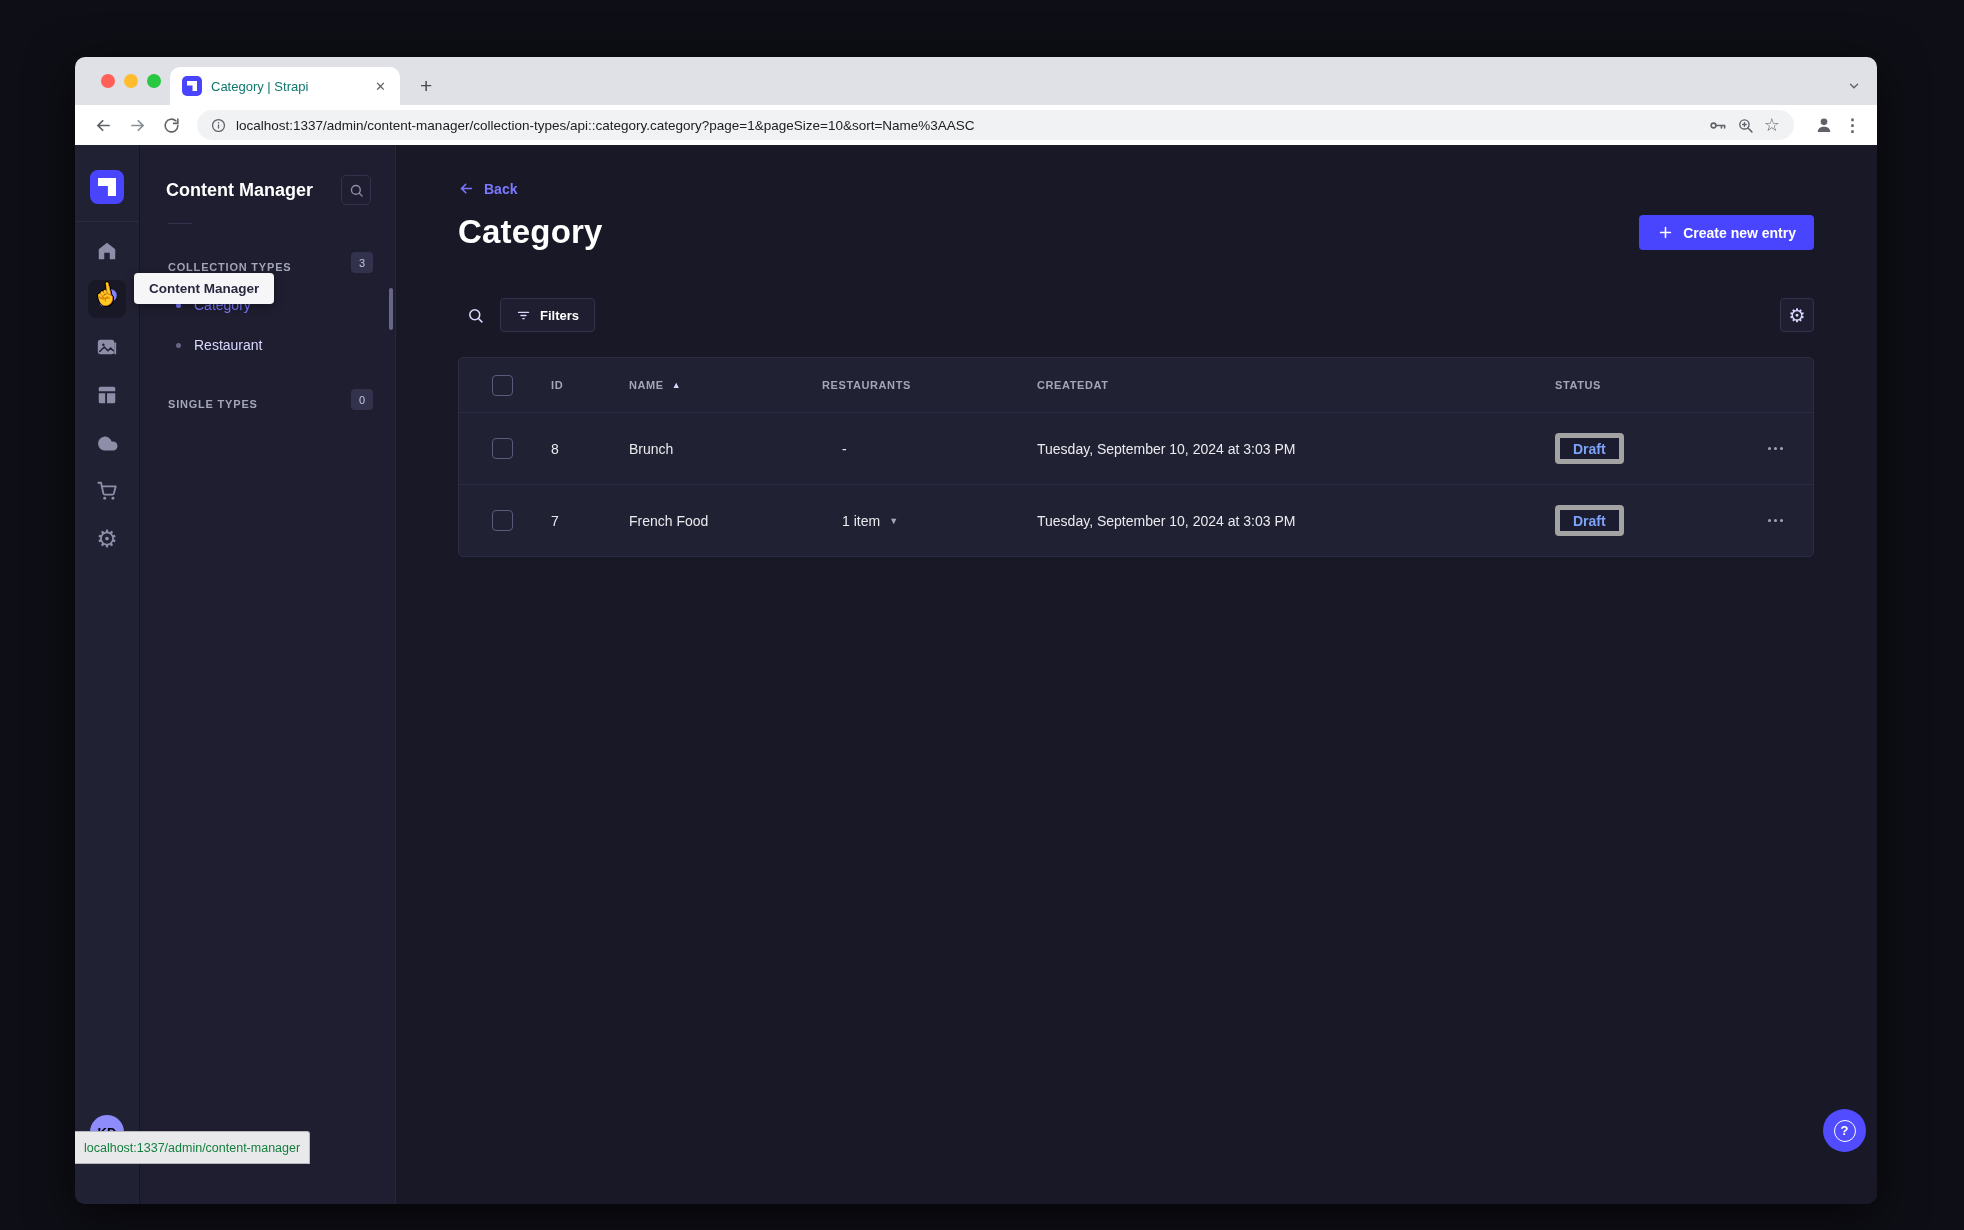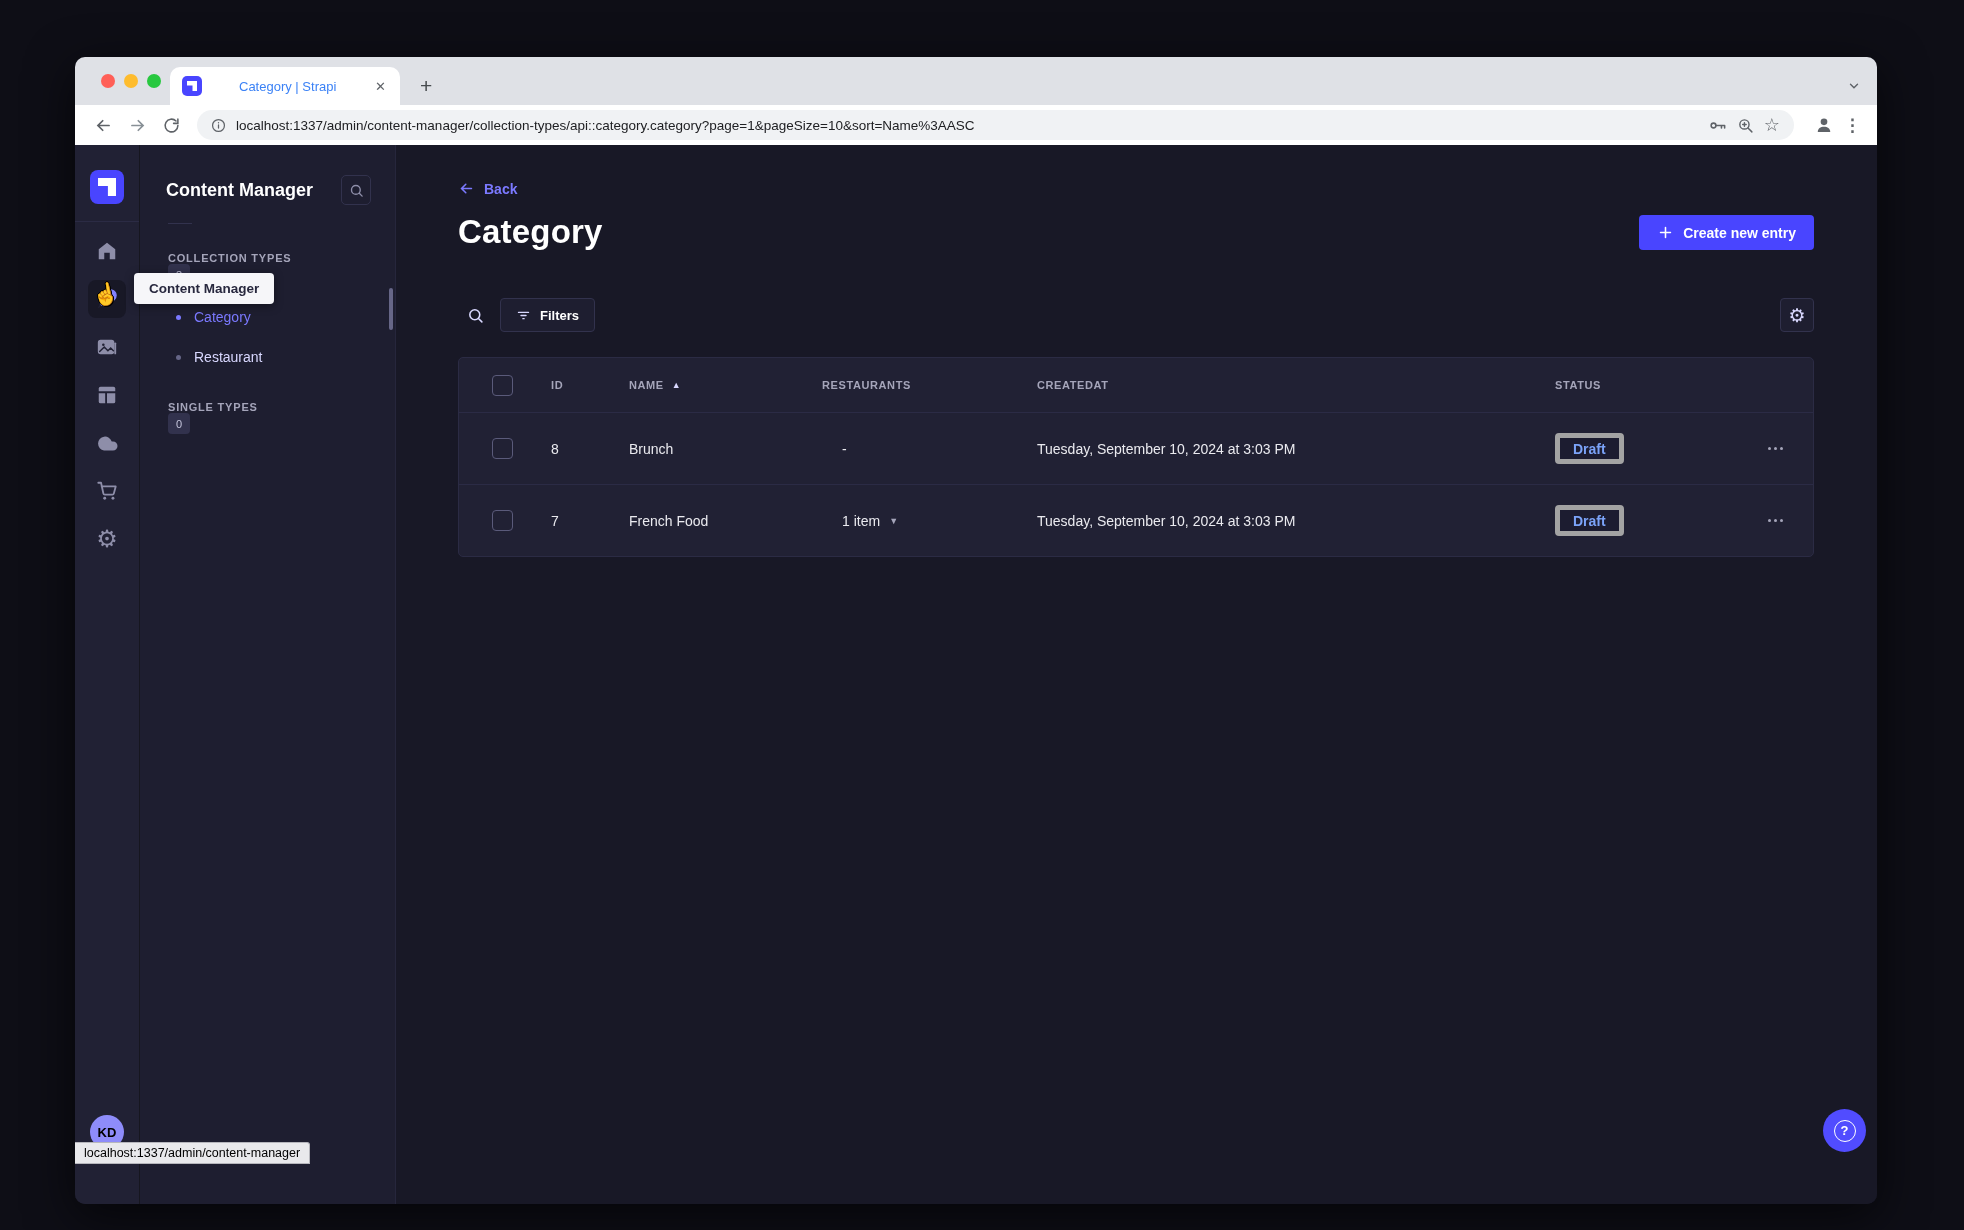--- a/index.html
+++ b/index.html
@@ -14,21 +14,21 @@
   
   .tabstrip { height:48px; background:#dfe1e6; display:flex; align-items:flex-end; flex:none; position:relative; }
   .traffic { position:absolute; left:26px; top:17px; display:flex; gap:9px; }
   .tl { width:14px; height:14px; border-radius:50%; }
   .tl.red { background:#ff5f57; } .tl.yellow { background:#febc2e; } .tl.green { background:#28c840; }
   .tab { margin-left:95px; width:230px; height:38px; background:#ffffff; border-radius:10px 10px 0 0;
          display:flex; align-items:center; padding:0 10px 0 12px; gap:9px; }
   .favicon { width:20px; height:20px; border-radius:5px; background:#4945ff; position:relative; flex:none; }
   .favicon::after { content:""; position:absolute; left:5px; top:5px; width:10px; height:10px; background:#fff;
                     clip-path:polygon(0 0, 100% 0, 100% 100%, 55% 100%, 55% 45%, 0 45%); }
-  .tab-title { font-size:13px; color:#3b82f6; white-space:nowrap; overflow:hidden; flex:1;margin-left:28px; }
+  .tab-title { font-size:13px; color:#0f766e; white-space:nowrap; overflow:hidden; flex:1; }
   .tab-close { color:#5f6368; font-size:13px; cursor:default; padding:2px 4px; }
   .newtab { margin-left:14px; margin-bottom:9px; color:#474b4f; font-size:21px; line-height:20px; padding:0 6px; }
   .strip-chevron { margin-left:auto; margin-right:16px; margin-bottom:12px; color:#5f6368; }
 
   
   .toolbar { height:40px; background:#ffffff; display:flex; align-items:center; padding:0 12px 0 14px; gap:6px; flex:none; }
   .navbtn { width:28px; height:28px; display:flex; align-items:center; justify-content:center; color:#5f6368; flex:none; }
   .navbtn.fwd { color:#889096; }
   .urlbar { flex:1; height:30px; margin:0 6px; background:#f0f2f4; border-radius:15px; display:flex; align-items:center;
             padding:0 14px; gap:10px; min-width:0; }
@@ -53,21 +53,21 @@
   .avatar { position:absolute; bottom:55px; left:15px; width:34px; height:34px; border-radius:50%;
             background:#8e8cfa; color:#000000; font-size:13px; font-weight:bold;
             display:flex; align-items:center; justify-content:center; }
 
   
   .subnav { width:257px; background:#1e1e30; border-left:1px solid #16161f; border-right:1px solid #26263c; flex:none; position:relative; }
   .subnav-head { display:flex; align-items:center; justify-content:space-between; padding:30px 24px 0 26px; }
   .subnav-title { font-size:18px; font-weight:bold; color:#ffffff; }
   .subnav-search { width:30px; height:30px; border:1px solid #32324d; border-radius:5px; display:flex; align-items:center; justify-content:center; color:#8e8ea9; }
   .subnav-divider { width:24px; height:1px; background:#32324d; margin:18px 0 0 28px; }
-  .section-row { display:flex; align-items:flex-start; justify-content:space-between; padding:28px 22px 0 28px;flex-direction:column; }
+  .section-row { display:flex; align-items:flex-end; justify-content:space-between; padding:28px 22px 0 28px; }
   .section-label { font-size:11px; font-weight:bold; letter-spacing:.8px; color:#a5a5ba; }
   .section-badge { min-width:22px; height:21px; padding:0 6px; background:#32324d; border-radius:4px; font-size:11px; color:#c5c5dc;
                    display:flex; align-items:center; justify-content:center; }
   .nav-items { margin-top:12px; }
   .nav-item { height:40px; display:flex; align-items:center; gap:13px; padding-left:36px; }
   .bullet { width:5px; height:5px; border-radius:50%; background:#666687; flex:none; }
   .nav-item .lbl { font-size:14px; color:#d9d8ff; }
   .nav-item.active .lbl { color:#7b79ff; }
   .nav-item.active .bullet { background:#7b79ff; }
   .scroll-thumb { position:absolute; right:2px; top:143px; width:4px; height:42px; background:#666687; border-radius:2px; }
@@ -108,23 +108,23 @@
   .badge-draft { display:inline-flex; align-items:center; height:31px; padding:0 13px; border:5px solid #a3a3a3;
                  border-radius:4px; background:#1c1c30; color:#7ba3f8; font-size:14px; font-weight:bold; }
   .row-more { display:flex; gap:3px; justify-content:center; }
   .row-more i { width:3px; height:3px; border-radius:50%; background:#a5a5ba; }
 
   
   .fab { position:absolute; right:11px; bottom:52px; width:43px; height:43px; border-radius:50%; background:#514cff;
          display:flex; align-items:center; justify-content:center; z-index:25; }
   .fab-ring { width:22px; height:22px; border:1.6px solid #fff; border-radius:50%; color:#fff; font-size:13px;
               font-weight:bold; display:flex; align-items:center; justify-content:center; }
-  .status-bubble { position:absolute; left:0; bottom:40px; height:22px; background:#e9e9ec; border:1px solid #b6b6bc;
+  .status-bubble { position:absolute; left:0; bottom:40px; height:33px; background:#e9e9ec; border:1px solid #b6b6bc;
                    border-left:none; border-radius:0 3px 0 0; display:flex; align-items:center; padding:0 9px;
-                   font-size:12.5px; color:#000000; z-index:25; white-space:nowrap; }
+                   font-size:12.5px; color:#15803d; z-index:25; white-space:nowrap; }
 
   svg { display:block; }
 </style>
 </head>
 <body>
 
 <div class="window">
 
   <div class="tabstrip">
     <div class="traffic">

